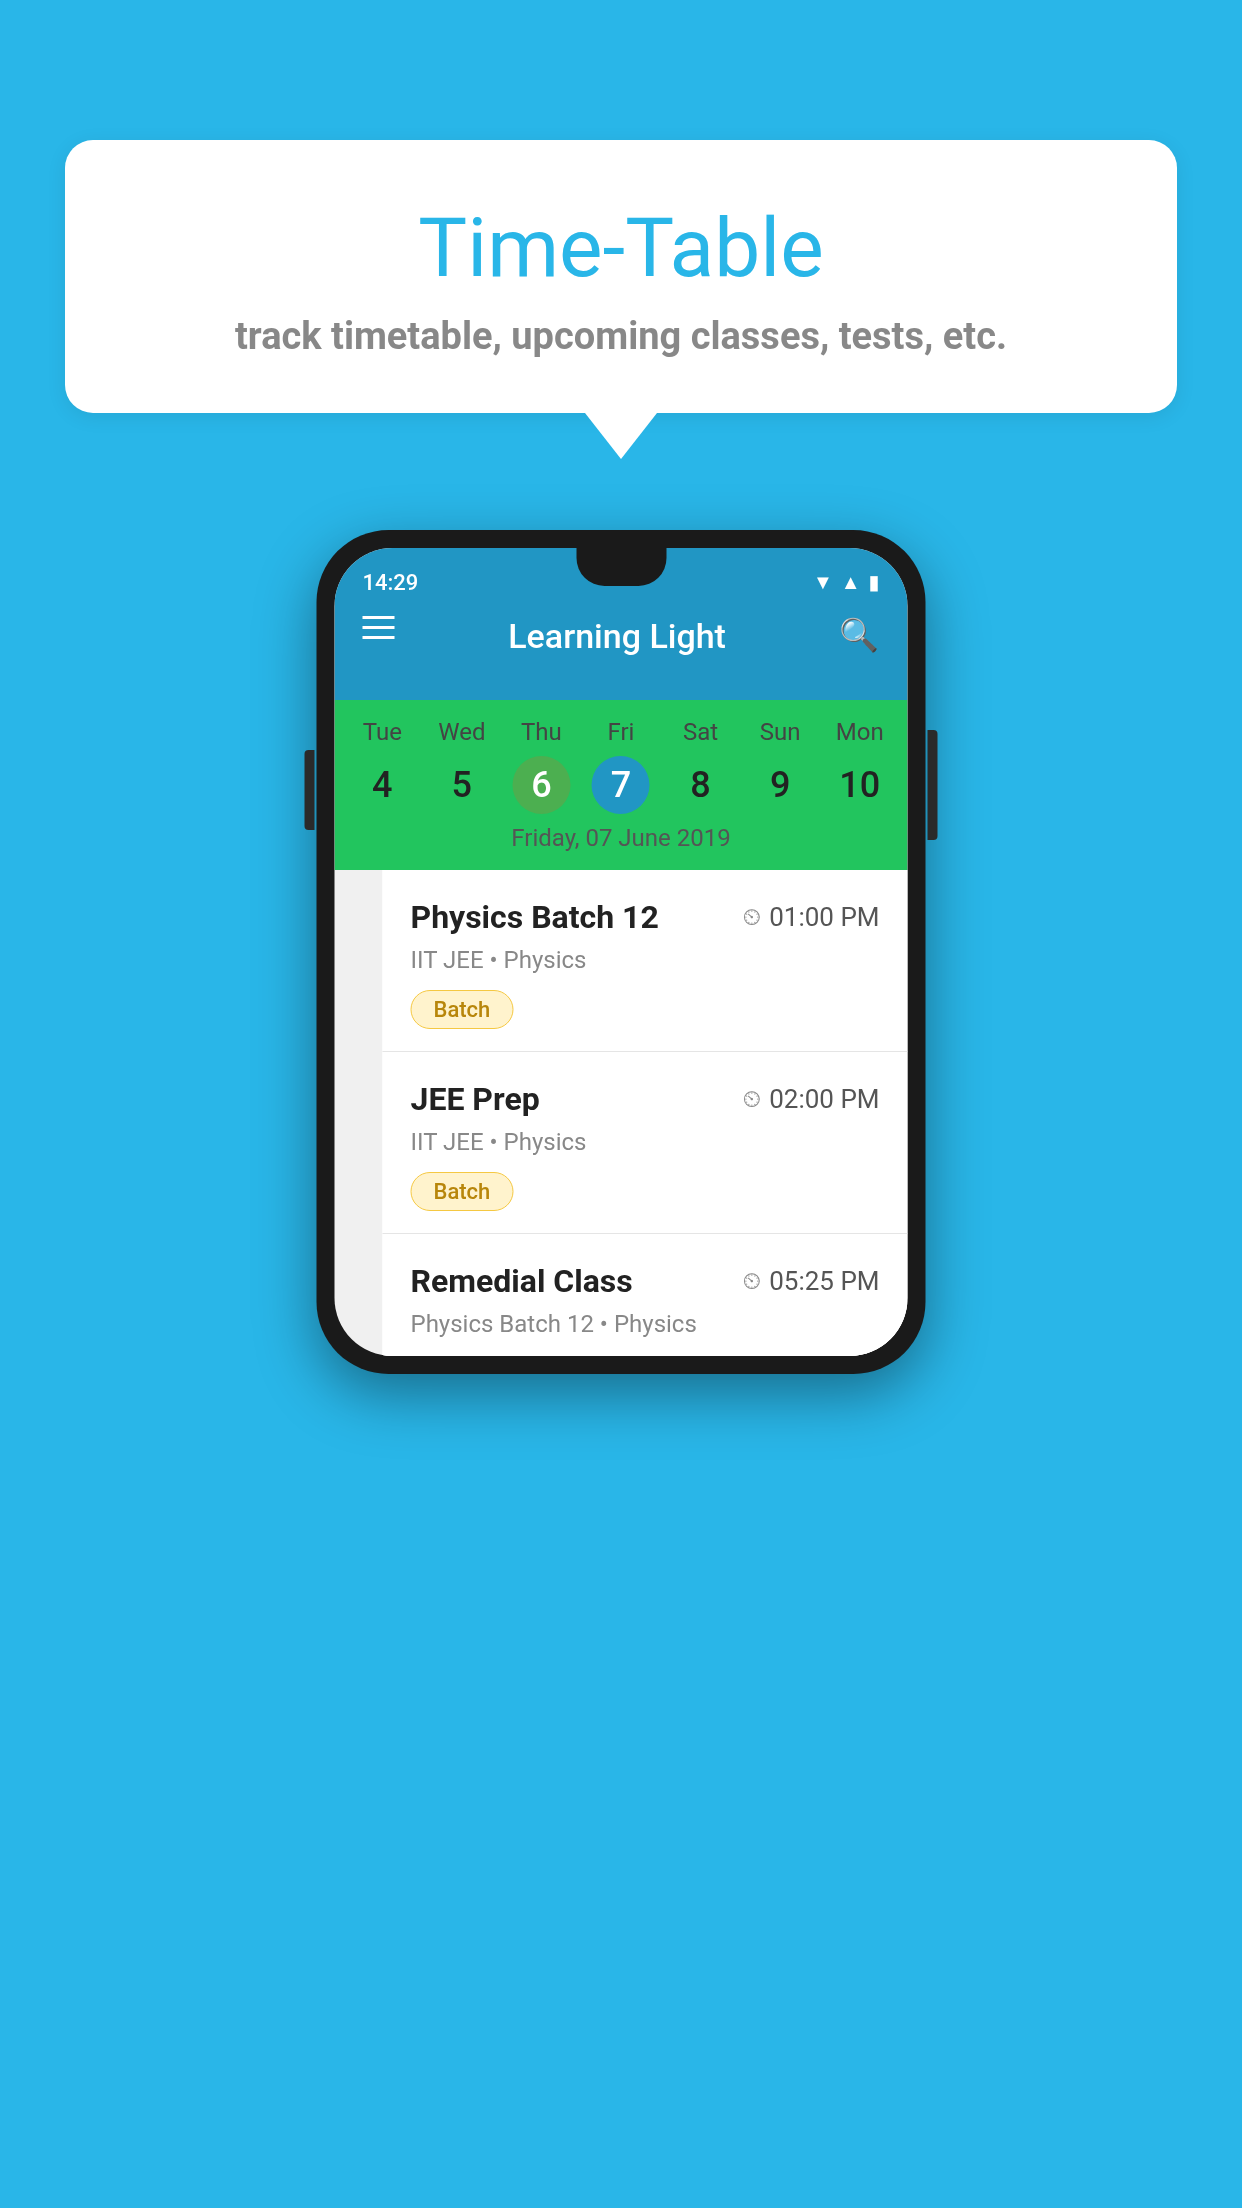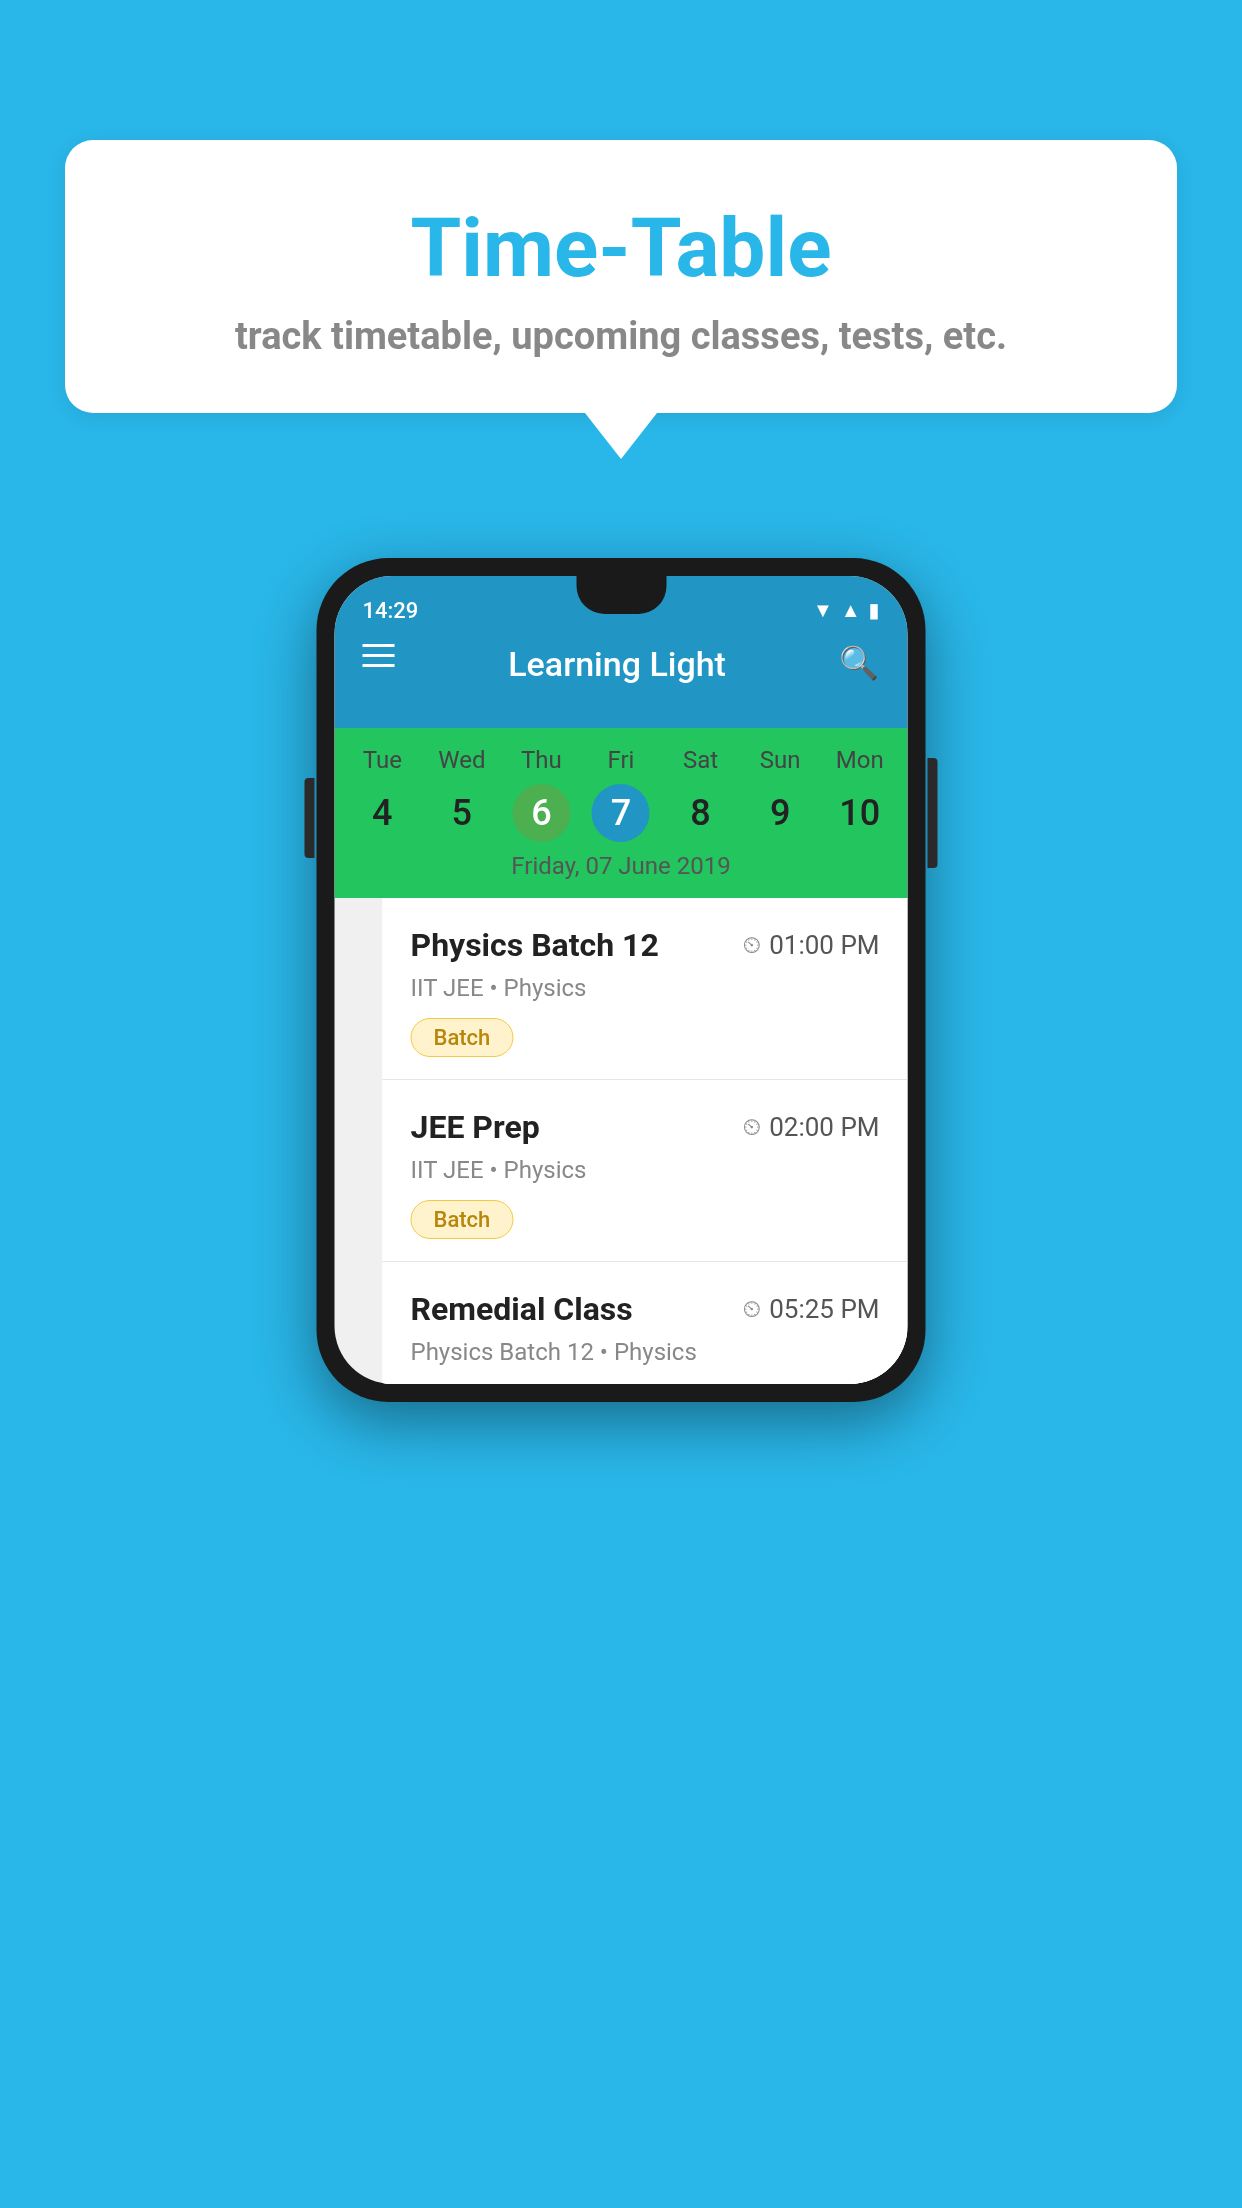--- a/index.html
+++ b/index.html
@@ -28,21 +28,21 @@
       background: white;
       border-radius: 28px;
       padding: 60px 70px 55px;
       text-align: center;
       width: 100%;
       box-shadow: 0 4px 20px rgba(0,0,0,0.08);
     }
 
     .speech-bubble-title {
       font-size: 82px;
-      font-weight: 700;
+      font-weight: 400;
       color: #29b6e8;
       margin-bottom: 18px;
     }
 
     .speech-bubble-subtitle {
       font-size: 38px;
       color: #888;
       font-weight: 700;
     }
 
@@ -51,21 +51,21 @@
       height: 0;
       border-left: 36px solid transparent;
       border-right: 36px solid transparent;
       border-top: 46px solid white;
       margin-top: 0px;
     }
 
     
     .phone-wrapper {
       position: absolute;
-      top: 558px;
+      top: 530px;
       left: 50%;
       transform: translateX(-50%);
       width: 609px;
     }
 
     .phone-outer {
       background: #1a1a1a;
       border-radius: 72px;
       padding: 18px;
       box-shadow: 0 20px 60px rgba(0,0,0,0.4);

